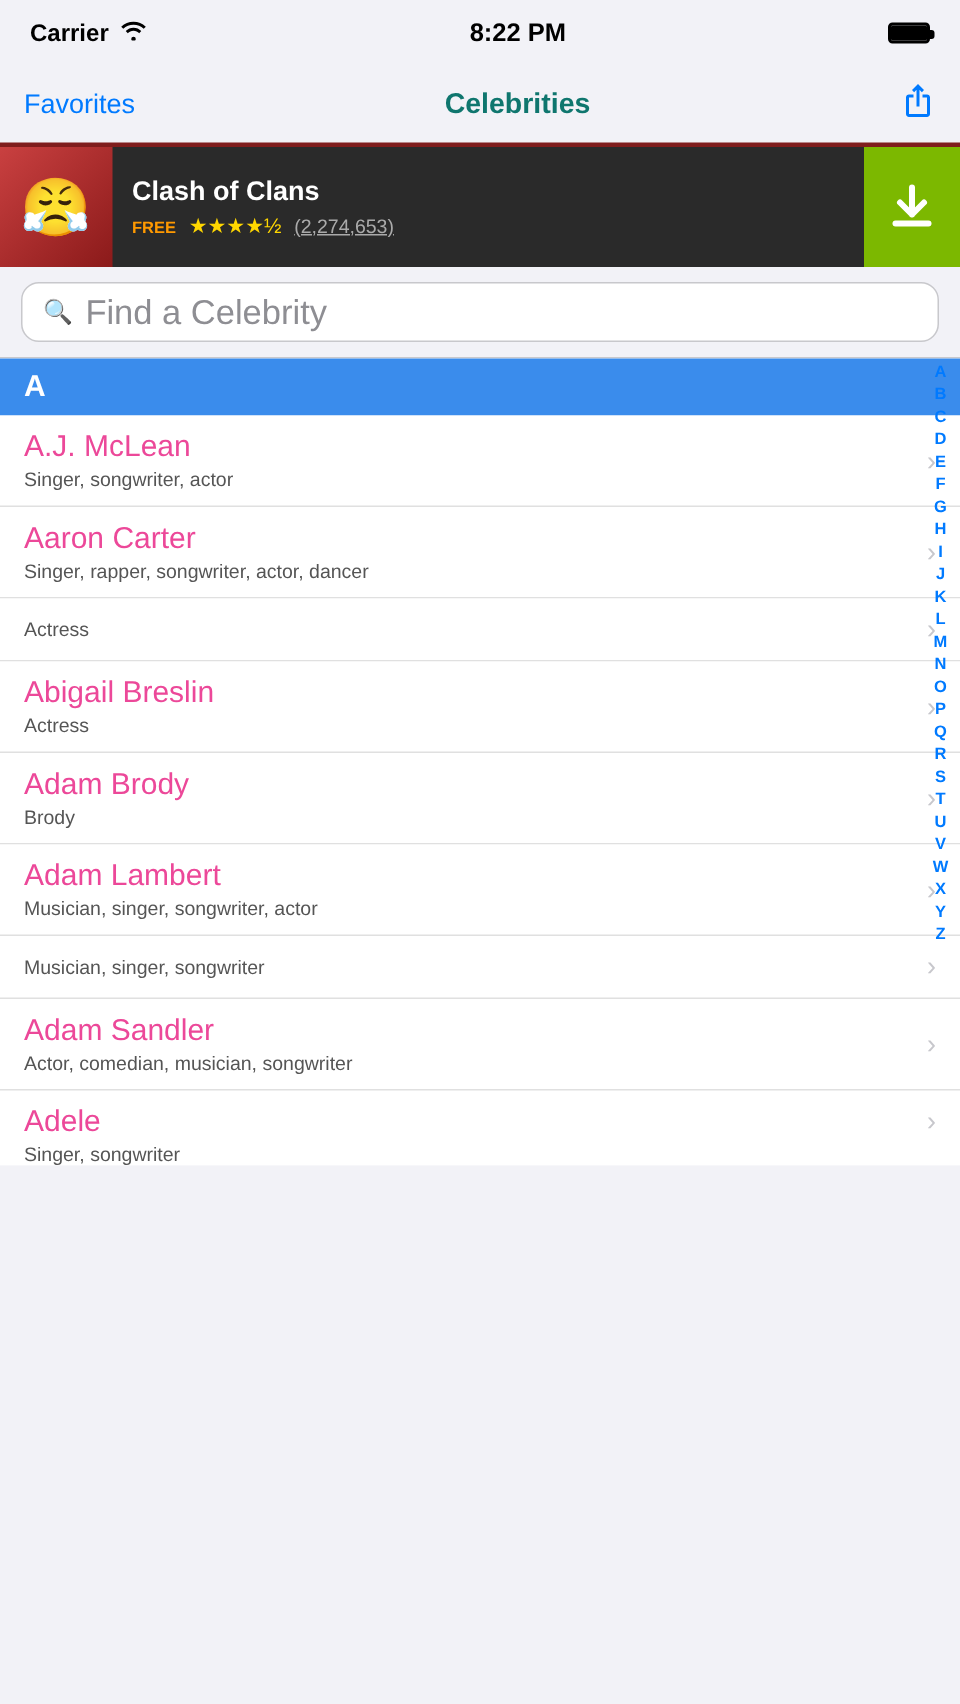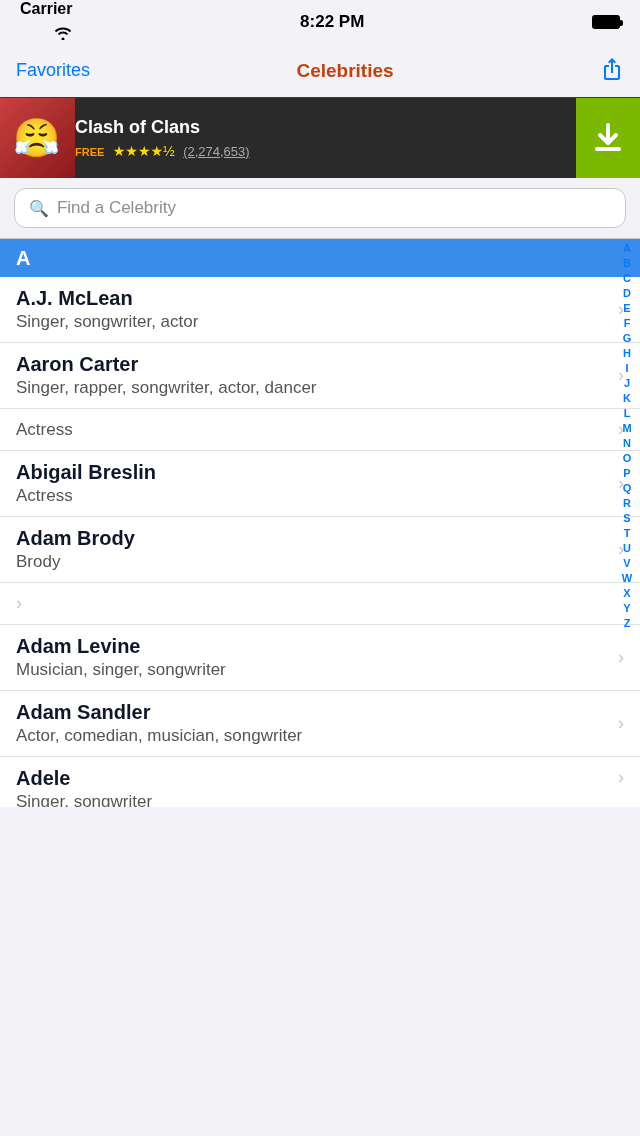--- a/index.html
+++ b/index.html
@@ -10,39 +10,39 @@
     .status-bar {
       background: #f2f2f7;
       height: 44px;
       display: flex;
       align-items: center;
       justify-content: space-between;
       padding: 0 20px;
       font-size: 16px;
       font-weight: 600;
     }
-    .status-left { display: flex; align-items: flex-end; gap: 8px; flex-direction: column; }
+    .status-left { display: flex; align-items: flex-end; gap: 8px; }
     .status-center { font-size: 17px; font-weight: 600; }
     .status-right { display: flex; align-items: center; gap: 6px; }
     .battery { width: 28px; height: 14px; border: 2px solid #000; border-radius: 3px; position: relative; display: inline-block; }
     .battery::after { content: ''; position: absolute; right: -5px; top: 3px; width: 3px; height: 6px; background: #000; border-radius: 0 2px 2px 0; }
     .battery-fill { width: 100%; height: 100%; background: #000; border-radius: 1px; }
 
     
     .nav-bar {
       background: #f2f2f7;
       height: 54px;
       display: flex;
       align-items: center;
       justify-content: space-between;
       padding: 0 16px;
-      border-bottom: 1px solid #7f1d1d;
+      border-bottom: 3px solid #7f1d1d;
     }
     .nav-favorites { color: #007aff; font-size: 18px; font-weight: 400; }
-    .nav-title { font-size: 19px; font-weight: 700; color: #c2410c; }
+    .nav-title { font-size: 19px; font-weight: 700; color: #0f766e; }
     .share-icon svg { width: 24px; height: 24px; fill: #007aff; }
 
     
     .ad-banner {
       height: 80px;
       background: #2a2a2a;
       display: flex;
       align-items: center;
       position: relative;
       overflow: hidden;
@@ -50,21 +50,21 @@
     .ad-image {
       width: 75px;
       height: 80px;
       background: linear-gradient(135deg, #c94040, #8b1a1a);
       display: flex;
       align-items: center;
       justify-content: center;
       font-size: 36px;
       flex-shrink: 0;
     }
-    .ad-content { flex: 1; padding: 10px 0; }
+    .ad-content { flex: 1; padding: 10px 13px; }
     .ad-title { color: #fff; font-size: 18px; font-weight: 600; margin-bottom: 4px; }
     .ad-free { color: #ff9900; font-size: 11px; font-weight: 700; display: inline; }
     .ad-stars { color: #ffd700; font-size: 14px; display: inline; margin-left: 4px; }
     .ad-count { color: #aaa; font-size: 13px; display: inline; margin-left: 4px; text-decoration: underline; }
     .ad-download {
       width: 64px;
       height: 80px;
       background: #7cb800;
       display: flex;
       align-items: center;
@@ -82,21 +82,21 @@
       background: #fff;
       border: 1px solid #c8c8cc;
       border-radius: 12px;
       height: 40px;
       display: flex;
       align-items: center;
       padding: 0 14px;
       gap: 8px;
     }
     .search-icon-glyph { color: #8e8e93; font-size: 16px; }
-    .search-input-display { color: #8e8e93; font-size: 17px; }
+    .search-input-display { color: #8e8e93; font-size: 23px; }
 
     
     .list-container { background: #fff; position: relative; }
 
     
     .section-header {
       background: #3a8cec;
       height: 38px;
       display: flex;
       align-items: center;
@@ -108,22 +108,22 @@
     .list-item {
       display: flex;
       align-items: center;
       padding: 10px 16px 10px 16px;
       border-bottom: 1px solid #e0e0e0;
       background: #fff;
       cursor: pointer;
       position: relative;
     }
     .list-item-content { flex: 1; }
-    .item-name { color: #0f172a; font-size: 20px; font-weight: 700; margin-bottom: 2px; }
-    .item-desc { color: #555; font-size: 17px; }
+    .item-name { color: #ec4899; font-size: 20px; font-weight: 400; margin-bottom: 2px; }
+    .item-desc { color: #555; font-size: 13px; }
     .chevron { color: #c7c7cc; font-size: 18px; font-weight: 300; }
 
     
     .alphabet-sidebar {
       position: absolute;
       right: 4px;
       top: 0;
       bottom: 0;
       display: flex;
       flex-direction: column;
@@ -246,25 +246,28 @@
     <span class="chevron">›</span>
   </div>
       <div class="list-item">
     <div class="list-item-content">
       <div class="item-name">Adam Brody</div>
       <div class="item-desc">Brody</div>
     </div>
     <span class="chevron">›</span>
   </div>
       <div class="list-item">
-    <span class="chevron">›</span>
-  </div>
-      <div class="list-item">
-    <div class="list-item-content">
-      <div class="item-name">Adam Levine</div>
+    <div class="list-item-content">
+      <div class="item-name">Adam Lambert</div>
+      <div class="item-desc">Musician, singer, songwriter, actor</div>
+    </div>
+    <span class="chevron">›</span>
+  </div>
+      <div class="list-item">
+    <div class="list-item-content">
       <div class="item-desc">Musician, singer, songwriter</div>
     </div>
     <span class="chevron">›</span>
   </div>
       <div class="list-item">
     <div class="list-item-content">
       <div class="item-name">Adam Sandler</div>
       <div class="item-desc">Actor, comedian, musician, songwriter</div>
     </div>
     <span class="chevron">›</span>

